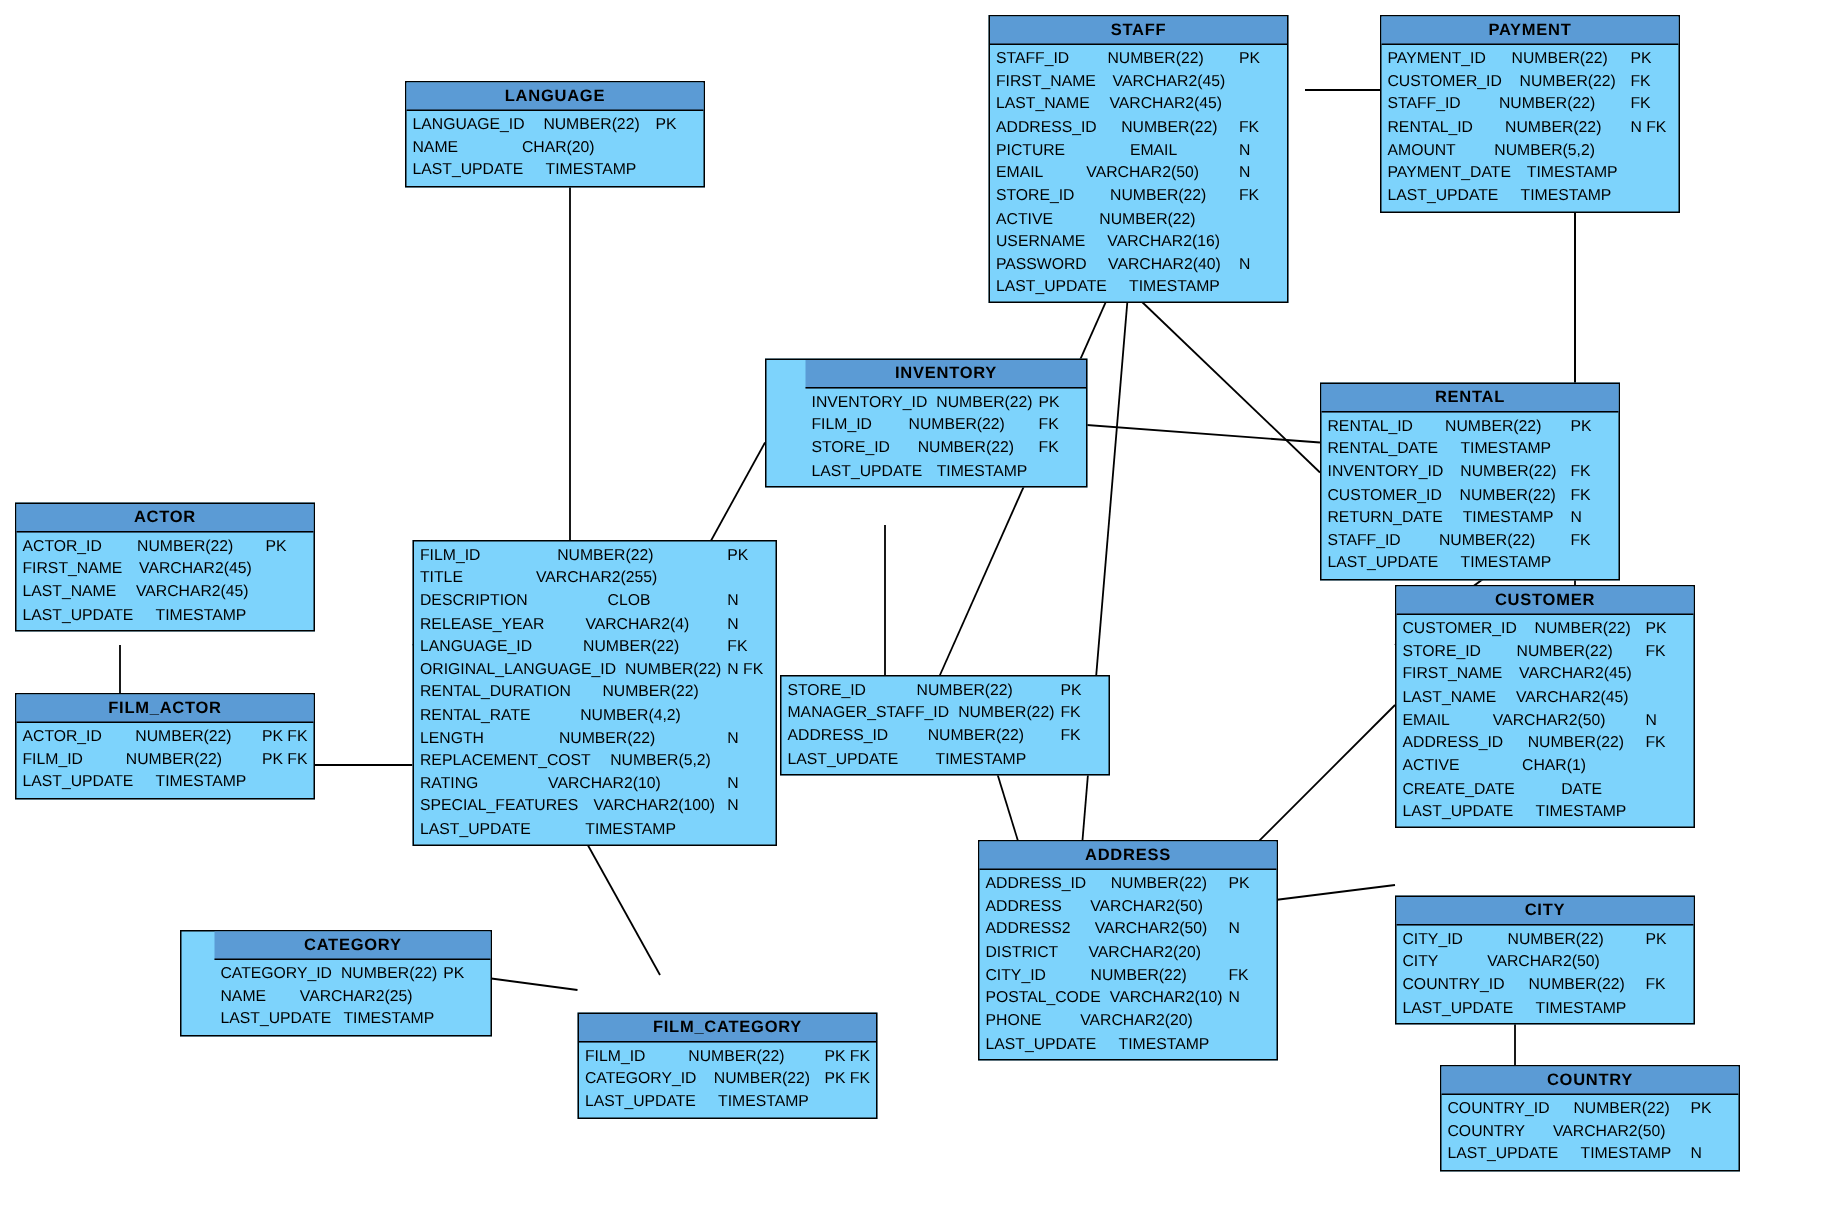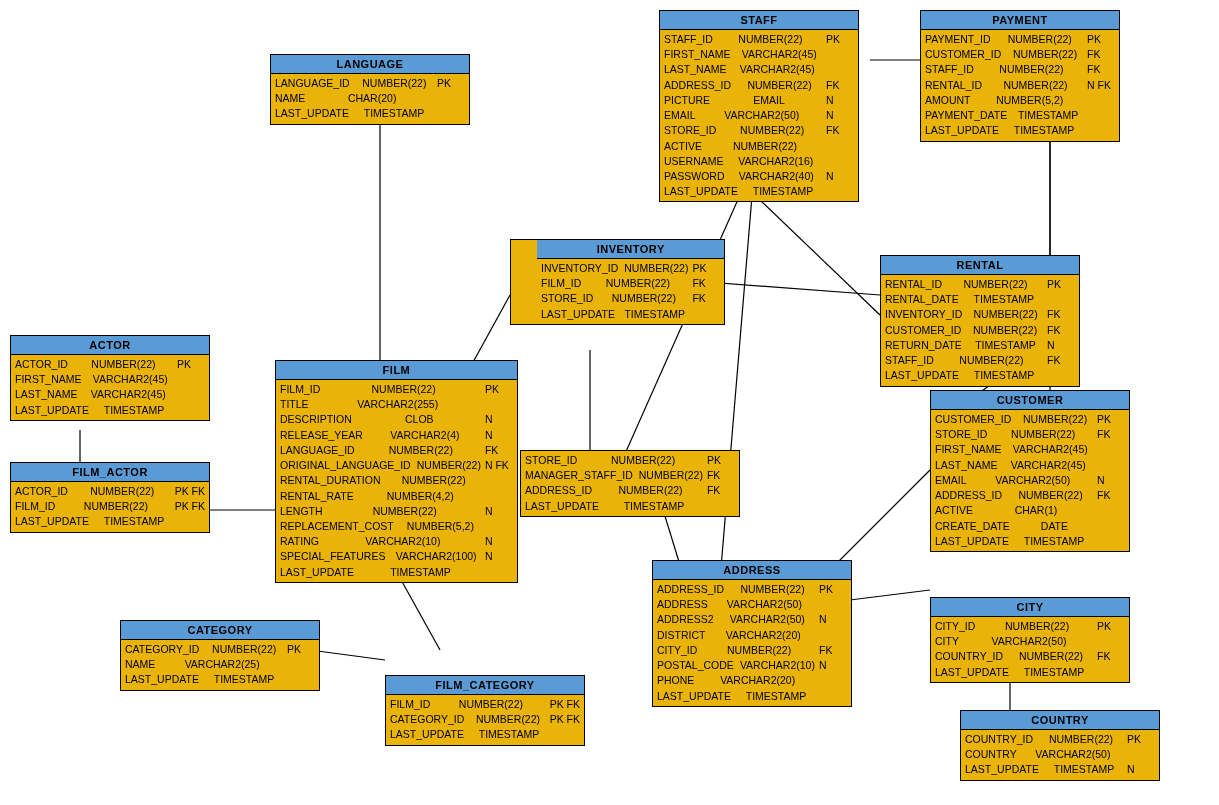--- a/index.html
+++ b/index.html
@@ -11,21 +11,21 @@
     }
     .diagram {
       position: relative;
       width: 1219px;
       height: 805px;
       background: #fff;
     }
     .er-table {
       position: absolute;
       border: 1.5px solid #000;
-      background: #eab308;
+      background: #7dd3fc;
       min-width: 200px;
     }
     .er-table-header {
       background: #5b9bd5;
       color: #000;
       text-align: center;
       font-weight: bold;
       padding: 3px 6px;
       border-bottom: 1.5px solid #000;
       font-size: 11px;
@@ -318,21 +318,20 @@
           <span class="er-col-key"></span>
         </div>
         <div class="er-row">
           <span class="er-col-name">LAST_UPDATE</span>
           <span class="er-col-type">TIMESTAMP</span>
           <span class="er-col-key"></span>
         </div>
       </div>
     </div>
     <div class="er-table" style="left: 275px; top: 360px;">
-      <div class="er-table-header">FILM</div>
       <div class="er-table-body">
         <div class="er-row">
           <span class="er-col-name">FILM_ID</span>
           <span class="er-col-type">NUMBER(22)</span>
           <span class="er-col-key">PK</span>
         </div>
         <div class="er-row">
           <span class="er-col-name">TITLE</span>
           <span class="er-col-type">VARCHAR2(255)</span>
           <span class="er-col-key"></span>
@@ -526,21 +525,21 @@
           <span class="er-col-type">VARCHAR2(20)</span>
           <span class="er-col-key"></span>
         </div>
         <div class="er-row">
           <span class="er-col-name">LAST_UPDATE</span>
           <span class="er-col-type">TIMESTAMP</span>
           <span class="er-col-key"></span>
         </div>
       </div>
     </div>
-    <div class="er-table" style="left: 120px; top: 620px;">
+    <div class="er-table" style="left: 120px; top: 620px; padding-left: 22px;">
       <div class="er-table-header">CATEGORY</div>
       <div class="er-table-body">
         <div class="er-row">
           <span class="er-col-name">CATEGORY_ID</span>
           <span class="er-col-type">NUMBER(22)</span>
           <span class="er-col-key">PK</span>
         </div>
         <div class="er-row">
           <span class="er-col-name">NAME</span>
           <span class="er-col-type">VARCHAR2(25)</span>

